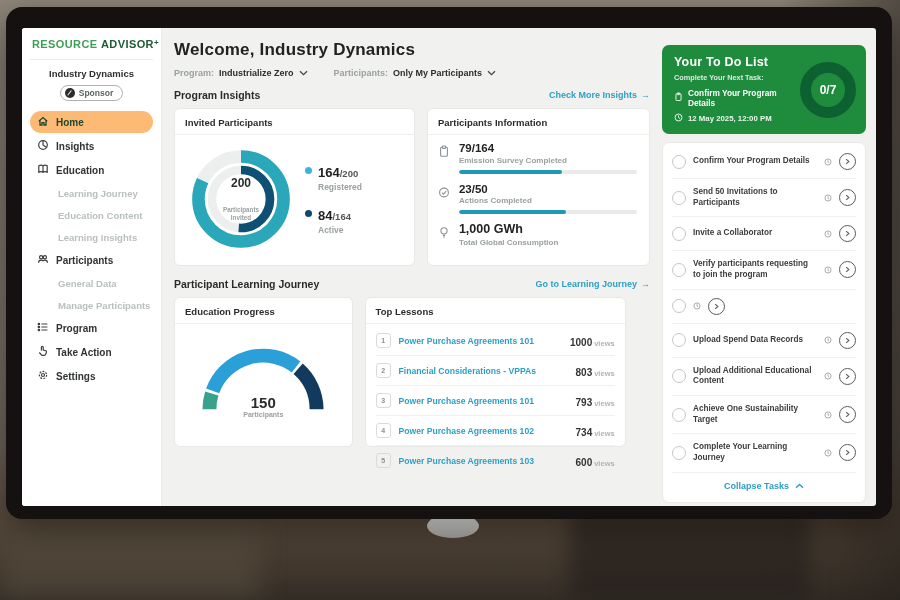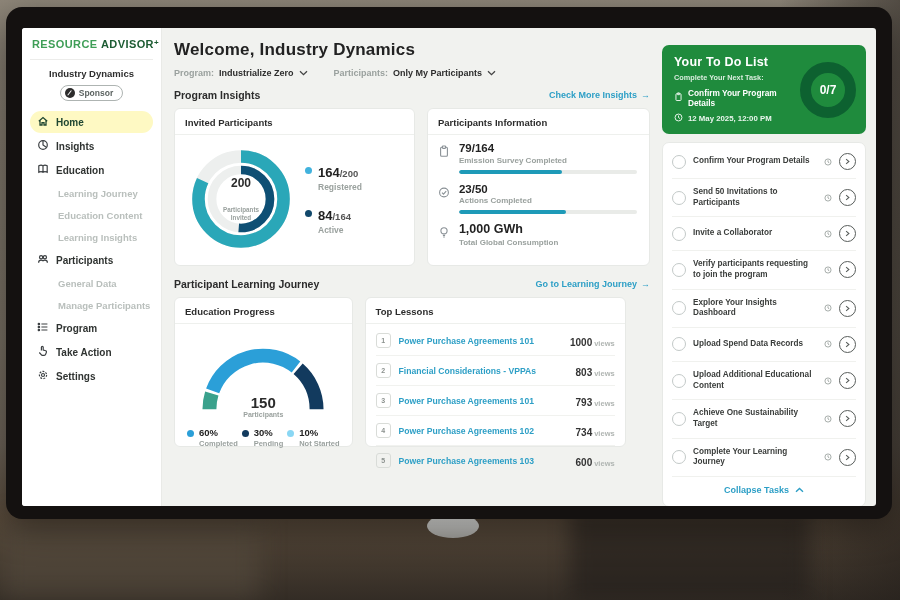--- a/index.html
+++ b/index.html
@@ -28,21 +28,21 @@
   .side-div{border:none;border-top:1px solid #ececea;margin:9px 0 8px 0;}
   .org{font-size:9.5px;font-weight:bold;color:#2e2e2e;text-align:center;margin-bottom:6px;}
   .pill-wrap{display:flex;justify-content:center;margin-bottom:10px;}
   .pill{display:flex;align-items:center;gap:4px;border:1px solid #aeb4b2;border-radius:9px;padding:2px 9px 2px 4px;background:#fff;}
   .pill-dot{width:10px;height:10px;border-radius:50%;background:#2c2c2c;position:relative;}
   .pill-dot::after{content:"";position:absolute;left:4.4px;top:2px;width:1.4px;height:6px;background:#fff;transform:rotate(38deg);}
   .pill-label{font-size:8.5px;color:#5c6361;font-weight:bold;}
   .nav{display:flex;flex-direction:column;}
   .nav-item{display:flex;align-items:center;gap:7px;height:22px;padding:0 7px;border-radius:11px;
     font-size:10px;font-weight:bold;color:#2f3331;margin-bottom:2px;cursor:pointer;}
-  .nav-item.active{background:#fef9c3;color:#1f4631;}
+  .nav-item.active{background:#fdba74;color:#1f4631;}
   .nav-item svg{flex:0 0 auto;}
   .nav-sub{height:21px;padding-left:28px;font-size:9.5px;font-weight:bold;color:#b9bfbc;display:flex;align-items:center;margin-bottom:1px;cursor:pointer;}
 
   
   .main{flex:1;padding:12px 10px 0 12px;box-sizing:border-box;min-width:0;}
   .welcome{font-size:17px;font-weight:bold;color:#222;letter-spacing:.2px;}
   .filters{display:flex;gap:26px;margin-top:8px;align-items:center;}
   .filter{display:flex;align-items:center;gap:5px;font-size:9px;}
   .filter .flabel{color:#9aa19e;font-weight:bold;}
   .filter .fvalue{color:#2d2d2d;font-weight:bold;}
@@ -329,43 +329,20 @@
               <svg width="150" height="84" viewBox="0 0 140 78">
                 <path d="M20 70 A50 50 0 0 1 22.2 55.4" fill="none" stroke="#3aa18c" stroke-width="13"></path>
                 <path d="M23 52.9 A50 50 0 0 1 100.8 30.6" fill="none" stroke="#2b9fd8" stroke-width="13"></path>
                 <path d="M102.8 32.3 A50 50 0 0 1 120 70" fill="none" stroke="#123a5e" stroke-width="13"></path>
               </svg>
               <div class="gauge-center">
                 <div class="gc-val">150</div>
                 <div class="gc-lab">Participants</div>
               </div>
             </div>
-            <div class="ep-legend">
-              <div class="epl">
-                <span class="epl-dot" style="background:#2b9fd8;"></span>
-                <span>
-                    <div class="epl-pct">60%</div>
-                <div class="epl-lab">Completed</div>
-                  </span>
-              </div>
-              <div class="epl">
-                <span class="epl-dot" style="background:#123a5e;"></span>
-                <span>
-                    <div class="epl-pct">30%</div>
-                <div class="epl-lab">Pending</div>
-                  </span>
-              </div>
-              <div class="epl">
-                <span class="epl-dot" style="background:#8ad7f4;"></span>
-                <span>
-                    <div class="epl-pct">10%</div>
-                <div class="epl-lab">Not Started</div>
-                  </span>
-              </div>
-            </div>
           </div>
 
           <div class="card" style="height:150px;">
             <div class="card-h">Top Lessons</div>
             <div class="tl-rows">
               <div class="tl-row">
                 <span class="tl-rank">1</span>
                 <span class="tl-title">Power Purchase Agreements 101</span>
                 <span><span class="tl-views">1000</span><span class="tl-views-suffix">views</span></span>
               </div>
@@ -475,21 +452,20 @@
                 </svg>
               </span>
             <span class="task-go">
                 <svg width="7" height="7" viewBox="0 0 8 10" fill="none" stroke="currentColor" stroke-width="1.5">
                   <path d="M2 1.5 L6 5 L2 8.5"></path>
                 </svg>
               </span>
           </div>
           <div class="task-row">
             <span class="task-check"></span>
-            <span class="task-label">Explore Your Insights Dashboard</span>
             <span class="task-clock">
                 <svg width="8" height="8" viewBox="0 0 12 12" fill="none" stroke="#9aa19e" stroke-width="1.3">
                   <circle cx="6" cy="6" r="4.6"></circle>
                   <path d="M6 3.4 V6 L8 7.4"></path>
                 </svg>
               </span>
             <span class="task-go">
                 <svg width="7" height="7" viewBox="0 0 8 10" fill="none" stroke="currentColor" stroke-width="1.5">
                   <path d="M2 1.5 L6 5 L2 8.5"></path>
                 </svg>

